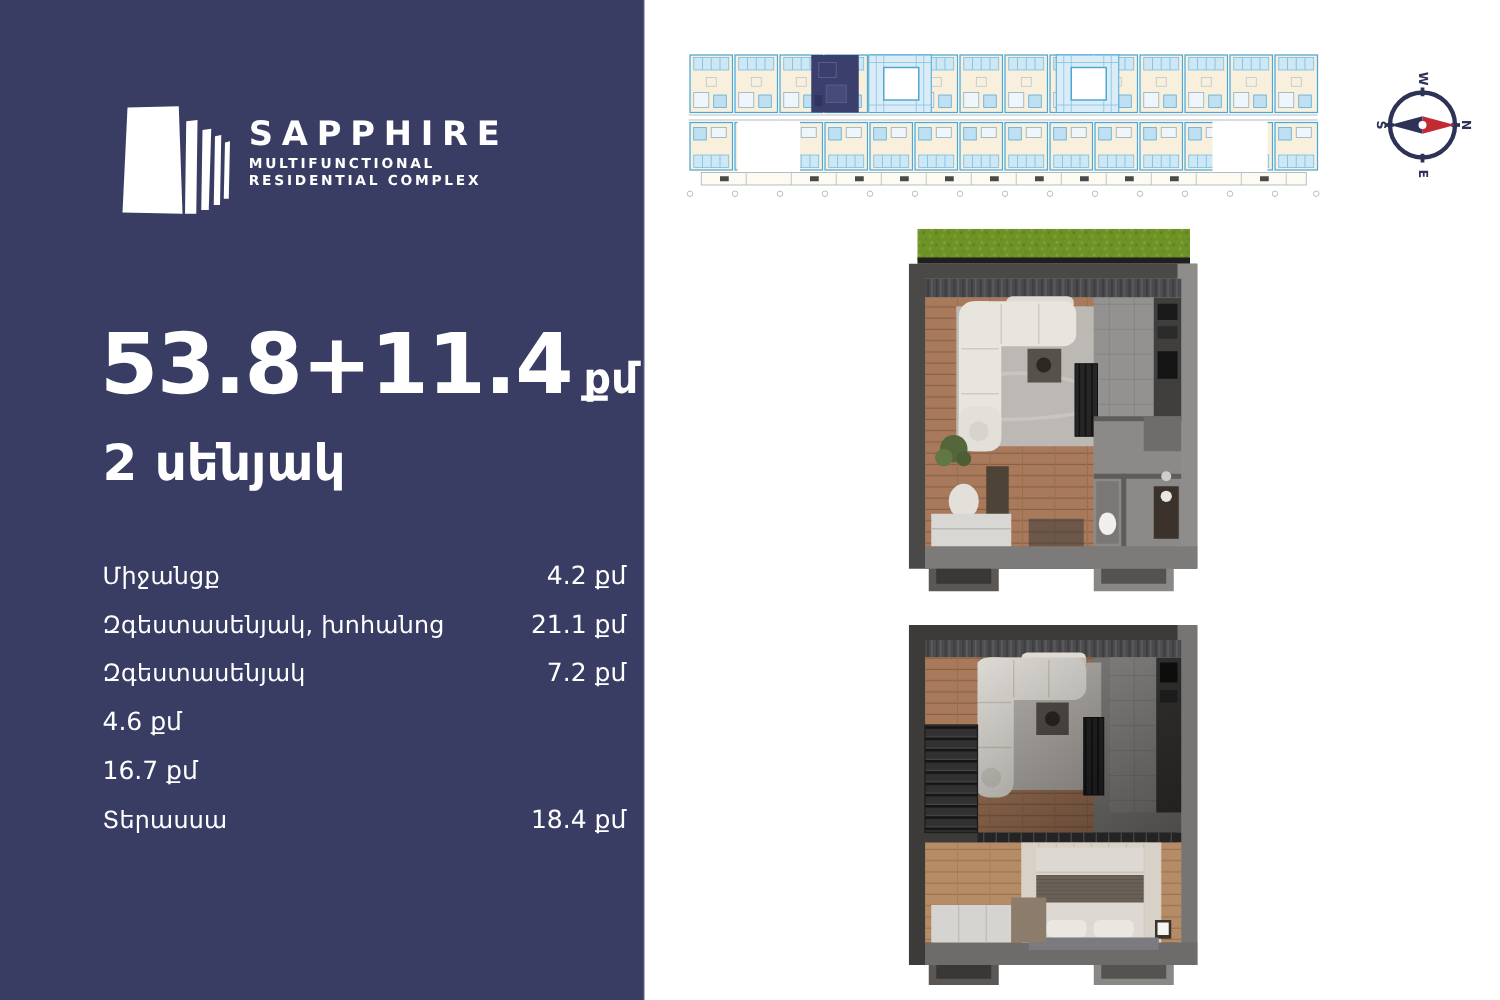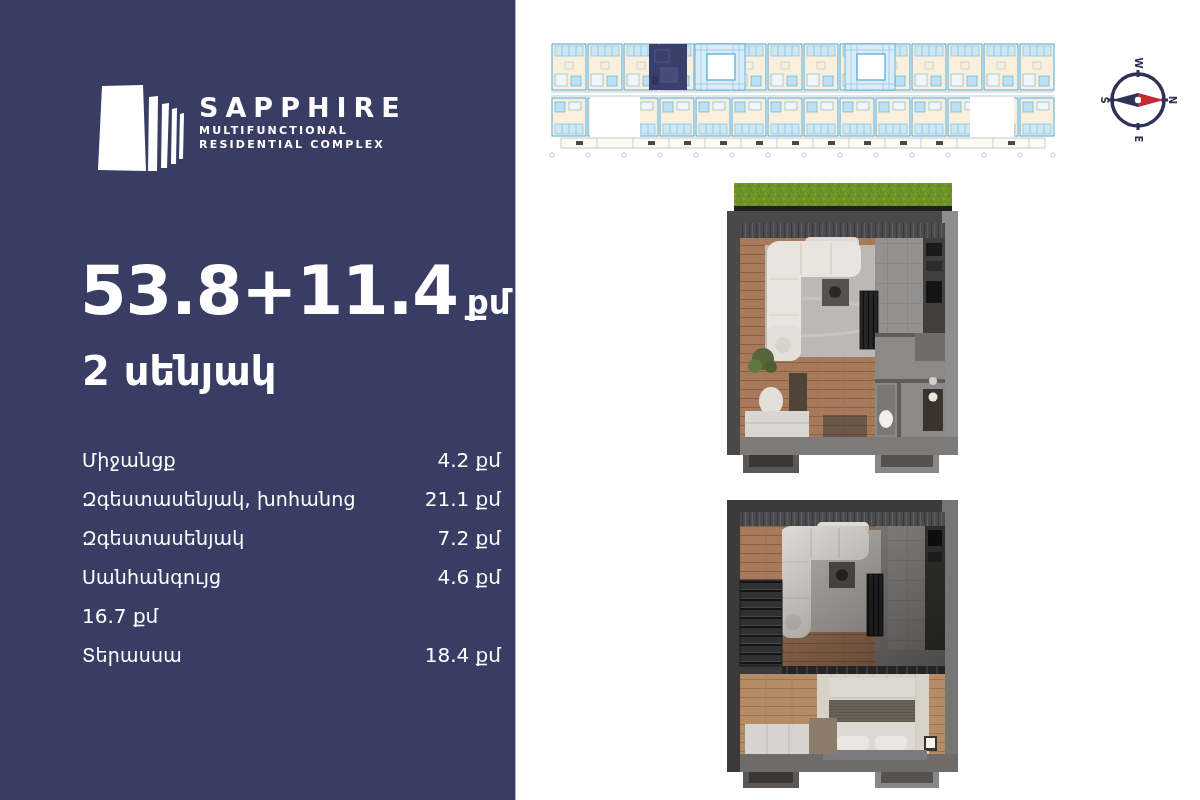--- a/index.html
+++ b/index.html
@@ -67,21 +67,20 @@
       </div>
       <div class="room-row">
         <span class="room-label">Զգեստասենյակ, խոհանոց</span>
         <span class="room-value">21.1 քմ</span>
       </div>
       <div class="room-row">
         <span class="room-label">Զգեստասենյակ</span>
         <span class="room-value">7.2 քմ</span>
       </div>
       <div class="room-row">
-        <span class="room-label">Սանհանգույց</span>
         <span class="room-value">4.6 քմ</span>
       </div>
       <div class="room-row">
         <span class="room-value">16.7 քմ</span>
       </div>
       <div class="room-row">
         <span class="room-label">Տերասսա</span>
         <span class="room-value">18.4 քմ</span>
       </div>
     </div>

